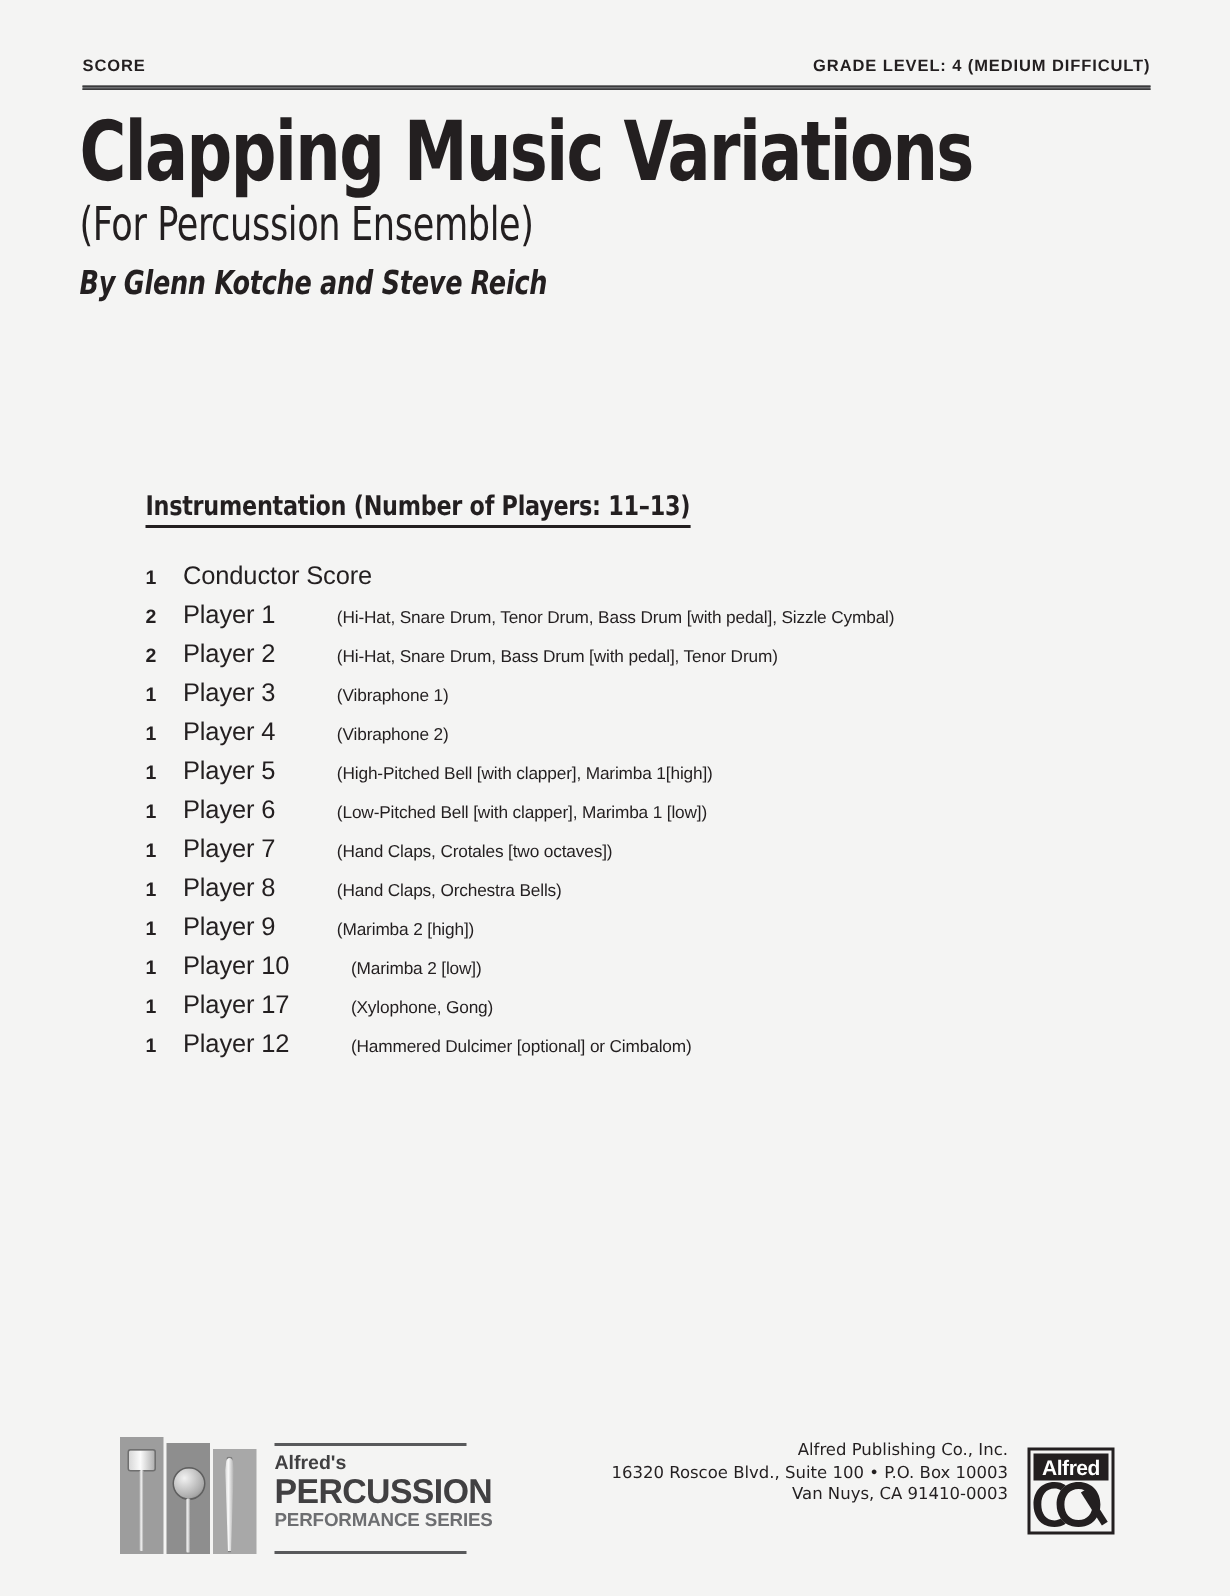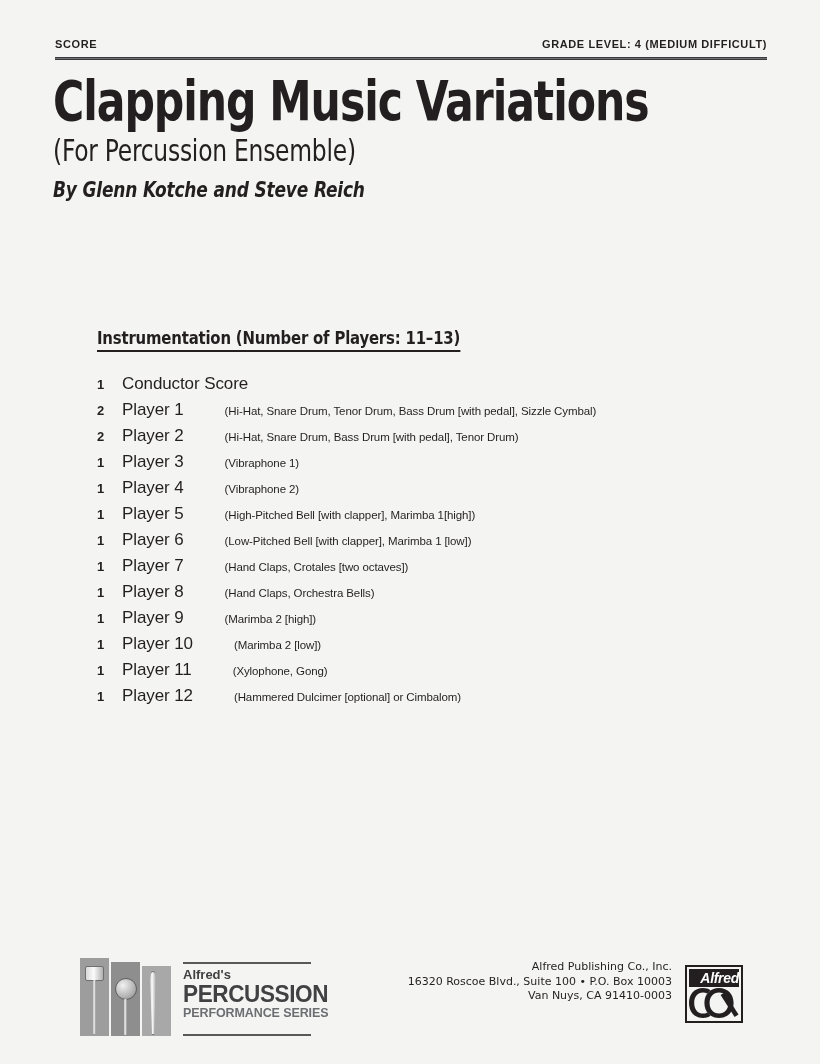--- a/index.html
+++ b/index.html
@@ -307,23 +307,22 @@
     left: 2px;
     top: 2px;
     width: 50px;
     height: 18px;
     background: #231f20;
     color: #ffffff;
     font-family: "Liberation Sans Narrow", "Liberation Sans", sans-serif;
     font-weight: bold;
     font-size: 14px;
     line-height: 18px;
-    text-align: right;
+    text-align: center;
     letter-spacing: -0.3px;
-    font-style: italic;
   }
   .alfred-mark {
     position: absolute;
     left: 1px;
     top: 20px;
     width: 52px;
     height: 32px;
   }
 </style>
 </head>
@@ -395,21 +394,21 @@
           <span class="part-name">Player 9</span>
           <span class="part-detail">(Marimba 2 [high])</span>
         </li>
         <li class="instr-row">
           <span class="qty">1</span>
           <span class="part-name">Player 10</span>
           <span class="part-detail">(Marimba 2 [low])</span>
         </li>
         <li class="instr-row">
           <span class="qty">1</span>
-          <span class="part-name">Player 11</span>
+          <span class="part-name">Player 17</span>
           <span class="part-detail">(Xylophone, Gong)</span>
         </li>
         <li class="instr-row">
           <span class="qty">1</span>
           <span class="part-name">Player 12</span>
           <span class="part-detail">(Hammered Dulcimer [optional] or Cimbalom)</span>
         </li>
       </ul>
   </div>
 

